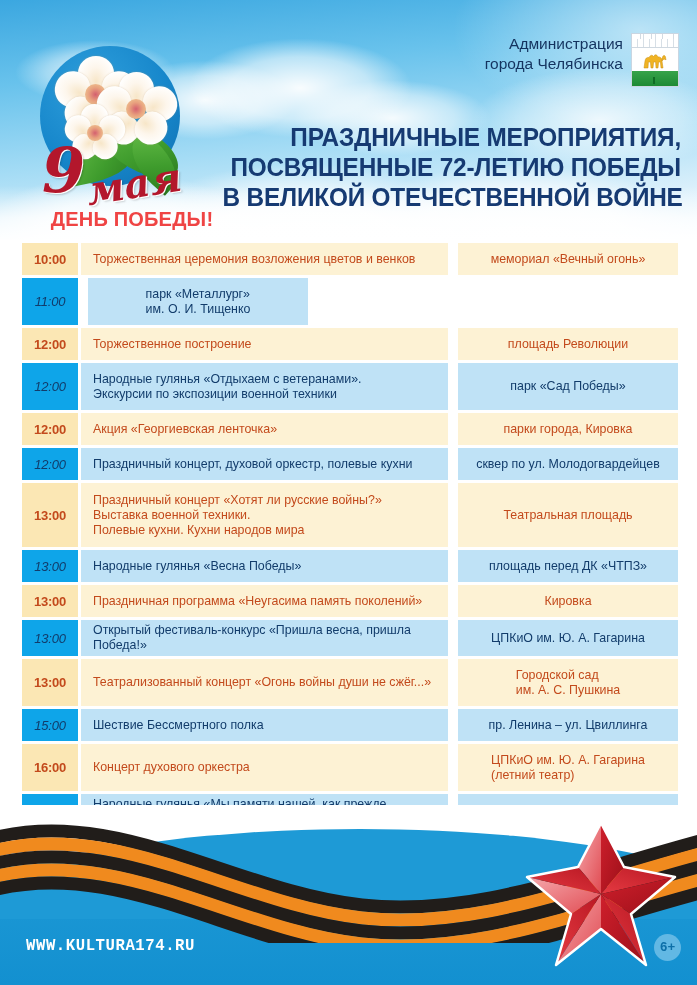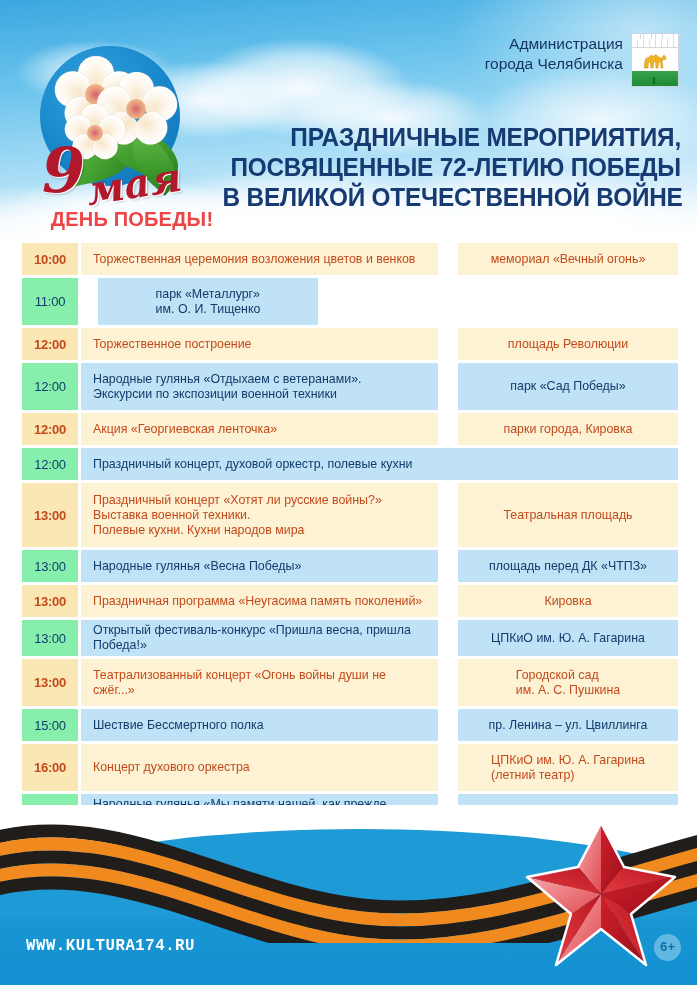--- a/index.html
+++ b/index.html
@@ -124,29 +124,29 @@
     width:56px;flex:0 0 56px;display:flex;align-items:center;justify-content:center;
     font-size:13px;font-weight:400;letter-spacing:-.2px;
   }
   .c-name{
     flex:1 1 auto;display:flex;align-items:center;
     padding:3px 10px 3px 12px;margin-left:3px;
     font-size:12.4px;line-height:15px;
   }
   .c-venue{
     width:208px;flex:0 0 208px;display:flex;align-items:center;justify-content:center;
-    padding:3px 6px;margin-left:20px;
+    padding:3px 6px;margin-left:10px;
     font-size:12.4px;line-height:15px;text-align:center;
   }
   .c-venue .vtxt{display:inline-block;text-align:left;}
   .c-name .ntxt{display:block;}
 
   .row.cream .c-time{background:#fbe7b4;color:#c34a1c;font-weight:bold;}
   .row.cream .c-name,.row.cream .c-venue{background:#fdf2d4;color:#c34a1c;}
-  .row.blue .c-time{background:#86efac;color:#123c6b;}
+  .row.blue .c-time{background:#0ea5e9;color:#123c6b;font-style:italic;}
   .row.blue .c-name,.row.blue .c-venue{background:#bfe2f6;color:#123c6b;}
 
   .row.h1 .c-time,.row.h1 .c-name,.row.h1 .c-venue{min-height:26px;}
   .row.h2 .c-time,.row.h2 .c-name,.row.h2 .c-venue{min-height:41px;}
   .row.h3 .c-time,.row.h3 .c-name,.row.h3 .c-venue{min-height:58px;}
 
   
   .footer{position:absolute;left:0;top:805px;width:697px;height:180px;overflow:hidden;background:#ffffff;font-family:Liberation Mono, monospace;}
   .blueband{
     position:absolute;left:0;bottom:0;width:697px;height:122px;
@@ -285,20 +285,23 @@
           <span class="ntxt">Акция «Георгиевская ленточка»</span>
         </div>
         <div class="c-venue">
           <span class="vtxt">парки города, Кировка</span>
         </div>
       </div>
       <div class="row blue h1">
         <div class="c-time">12:00</div>
         <div class="c-name">
           <span class="ntxt">Праздничный концерт, духовой оркестр, полевые кухни</span>
+        </div>
+        <div class="c-venue">
+          <span class="vtxt">сквер по ул. Молодогвардейцев</span>
         </div>
       </div>
       <div class="row cream h3">
         <div class="c-time">13:00</div>
         <div class="c-name">
           <span class="ntxt">Праздничный концерт «Хотят ли русские войны?»<br>Выставка военной техники.<br>Полевые кухни. Кухни народов мира</span>
         </div>
         <div class="c-venue">
           <span class="vtxt">Театральная площадь</span>
         </div>

